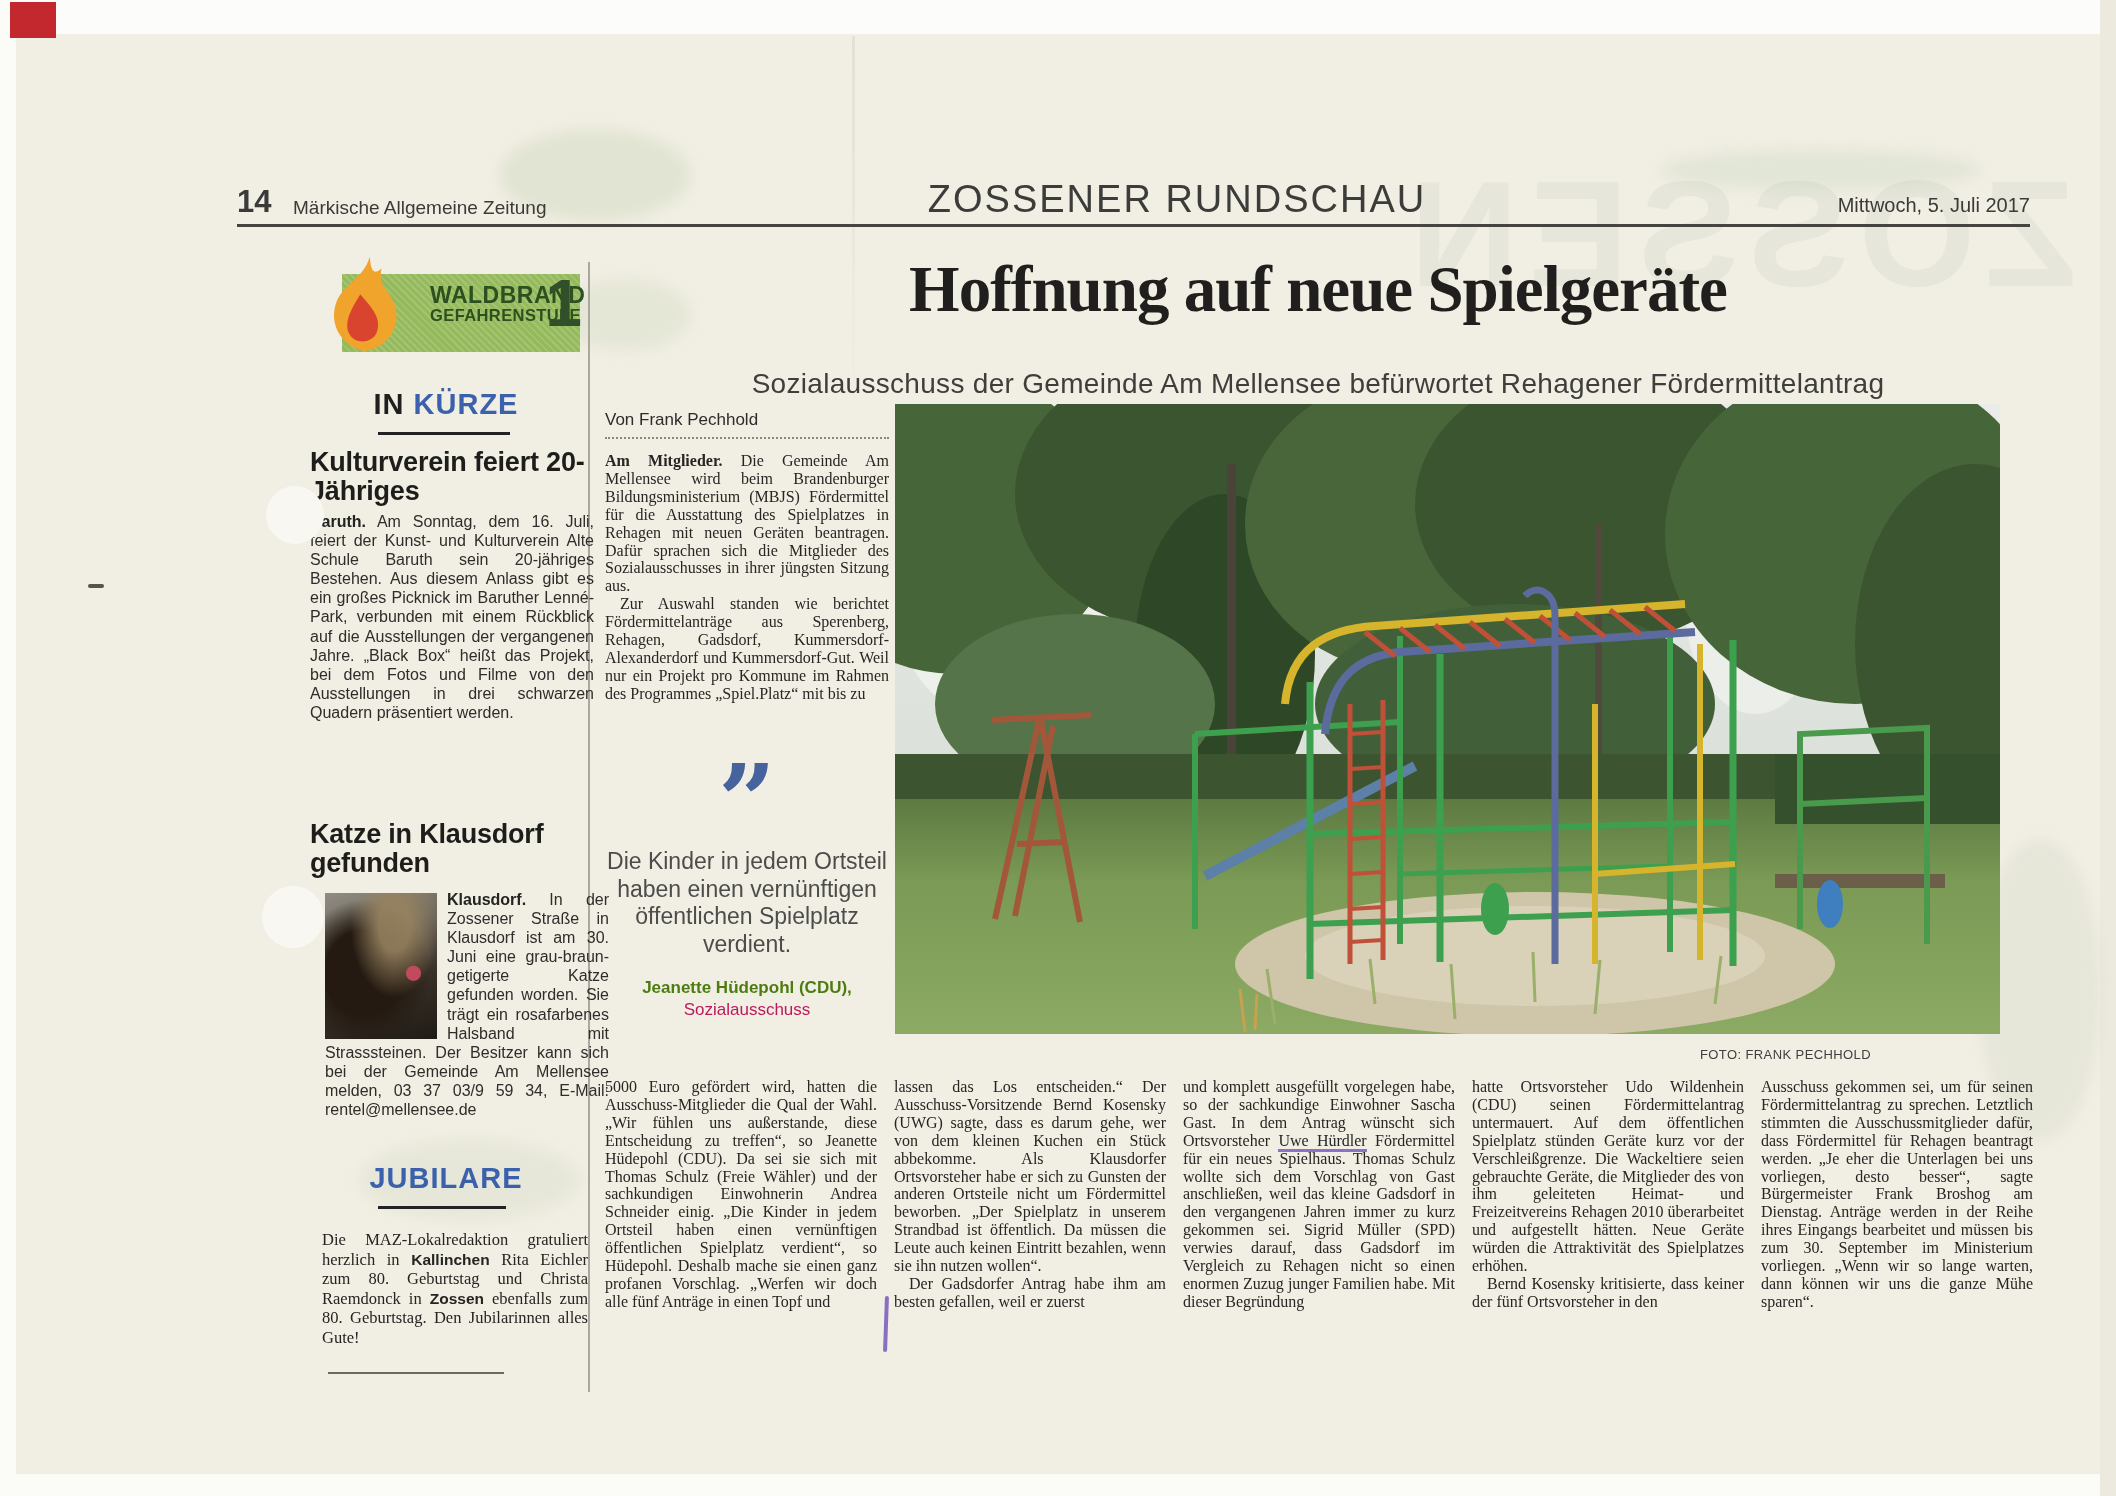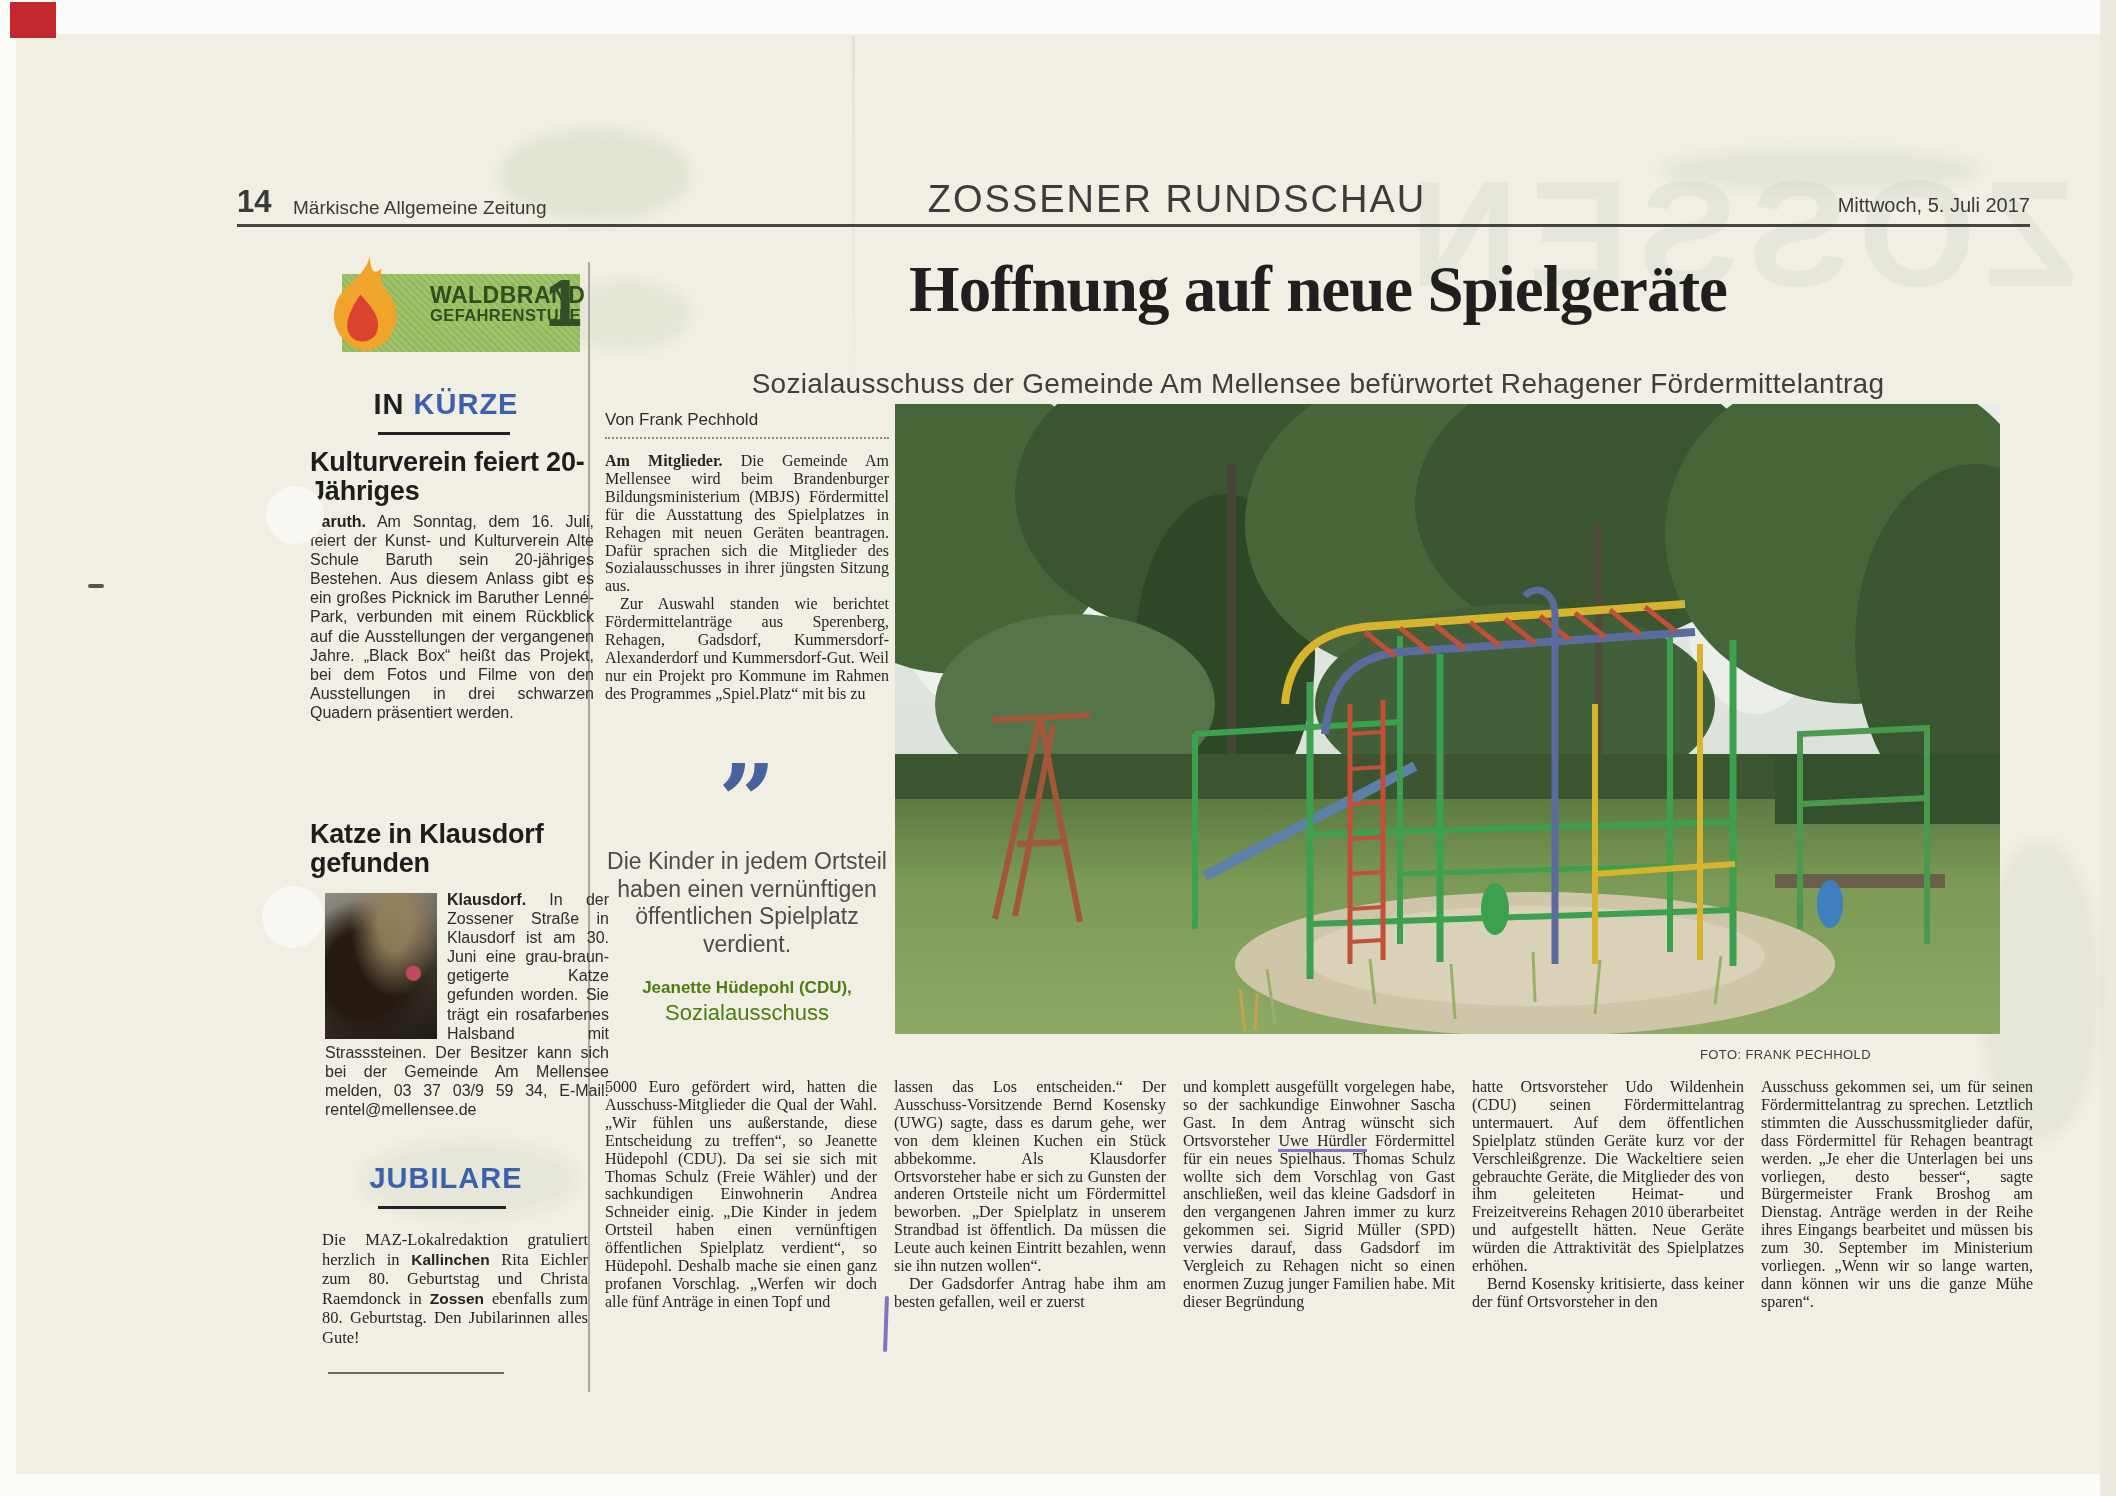--- a/index.html
+++ b/index.html
@@ -79,21 +79,21 @@
   .serifcol{font-family:"Liberation Serif",serif;font-size:16px;line-height:17.9px;text-align:justify;color:#272624;}
   .serifcol p{margin:0;}
   .serifcol b{font-weight:700;}
   .indent{text-indent:15px;}
   .coltop{position:absolute;left:605px;top:452px;width:284px;}
   
   .pullquote{position:absolute;left:605px;top:768px;width:284px;text-align:center;}
   .q-icon{font-family:"DejaVu Serif",serif;font-size:100px;line-height:64px;height:70px;color:#47639e;font-weight:bold;}
   .q-text{font-size:23px;line-height:27.5px;color:#4c4c4a;margin-top:10px;}
   .q-author{margin-top:20px;font-size:17px;font-weight:800;color:#4d7c0f;}
-  .q-role{font-size:22px;color:#4d7c0f;margin-top:2px;}
+  .q-role{font-size:17px;color:#be185d;margin-top:2px;}
   
   .photo{position:absolute;left:895px;top:404px;width:1105px;height:630px;}
   .caption{position:absolute;left:897px;top:1042px;width:1100px;font-size:17px;font-weight:600;color:#2b2b29;}
   .credit{position:absolute;left:1700px;top:1047px;width:300px;font-size:13px;
           letter-spacing:.4px;color:#404040;}
   
   .bcols{position:absolute;left:605px;top:1078px;width:1428px;display:flex;gap:17px;}
   .bcol{width:272px;}
   .pen-underline{box-shadow:0 3px 0 0 rgba(122,91,196,.85);}
   .pen-stroke{position:absolute;left:884px;top:1296px;width:4px;height:56px;background:#7458bb;

